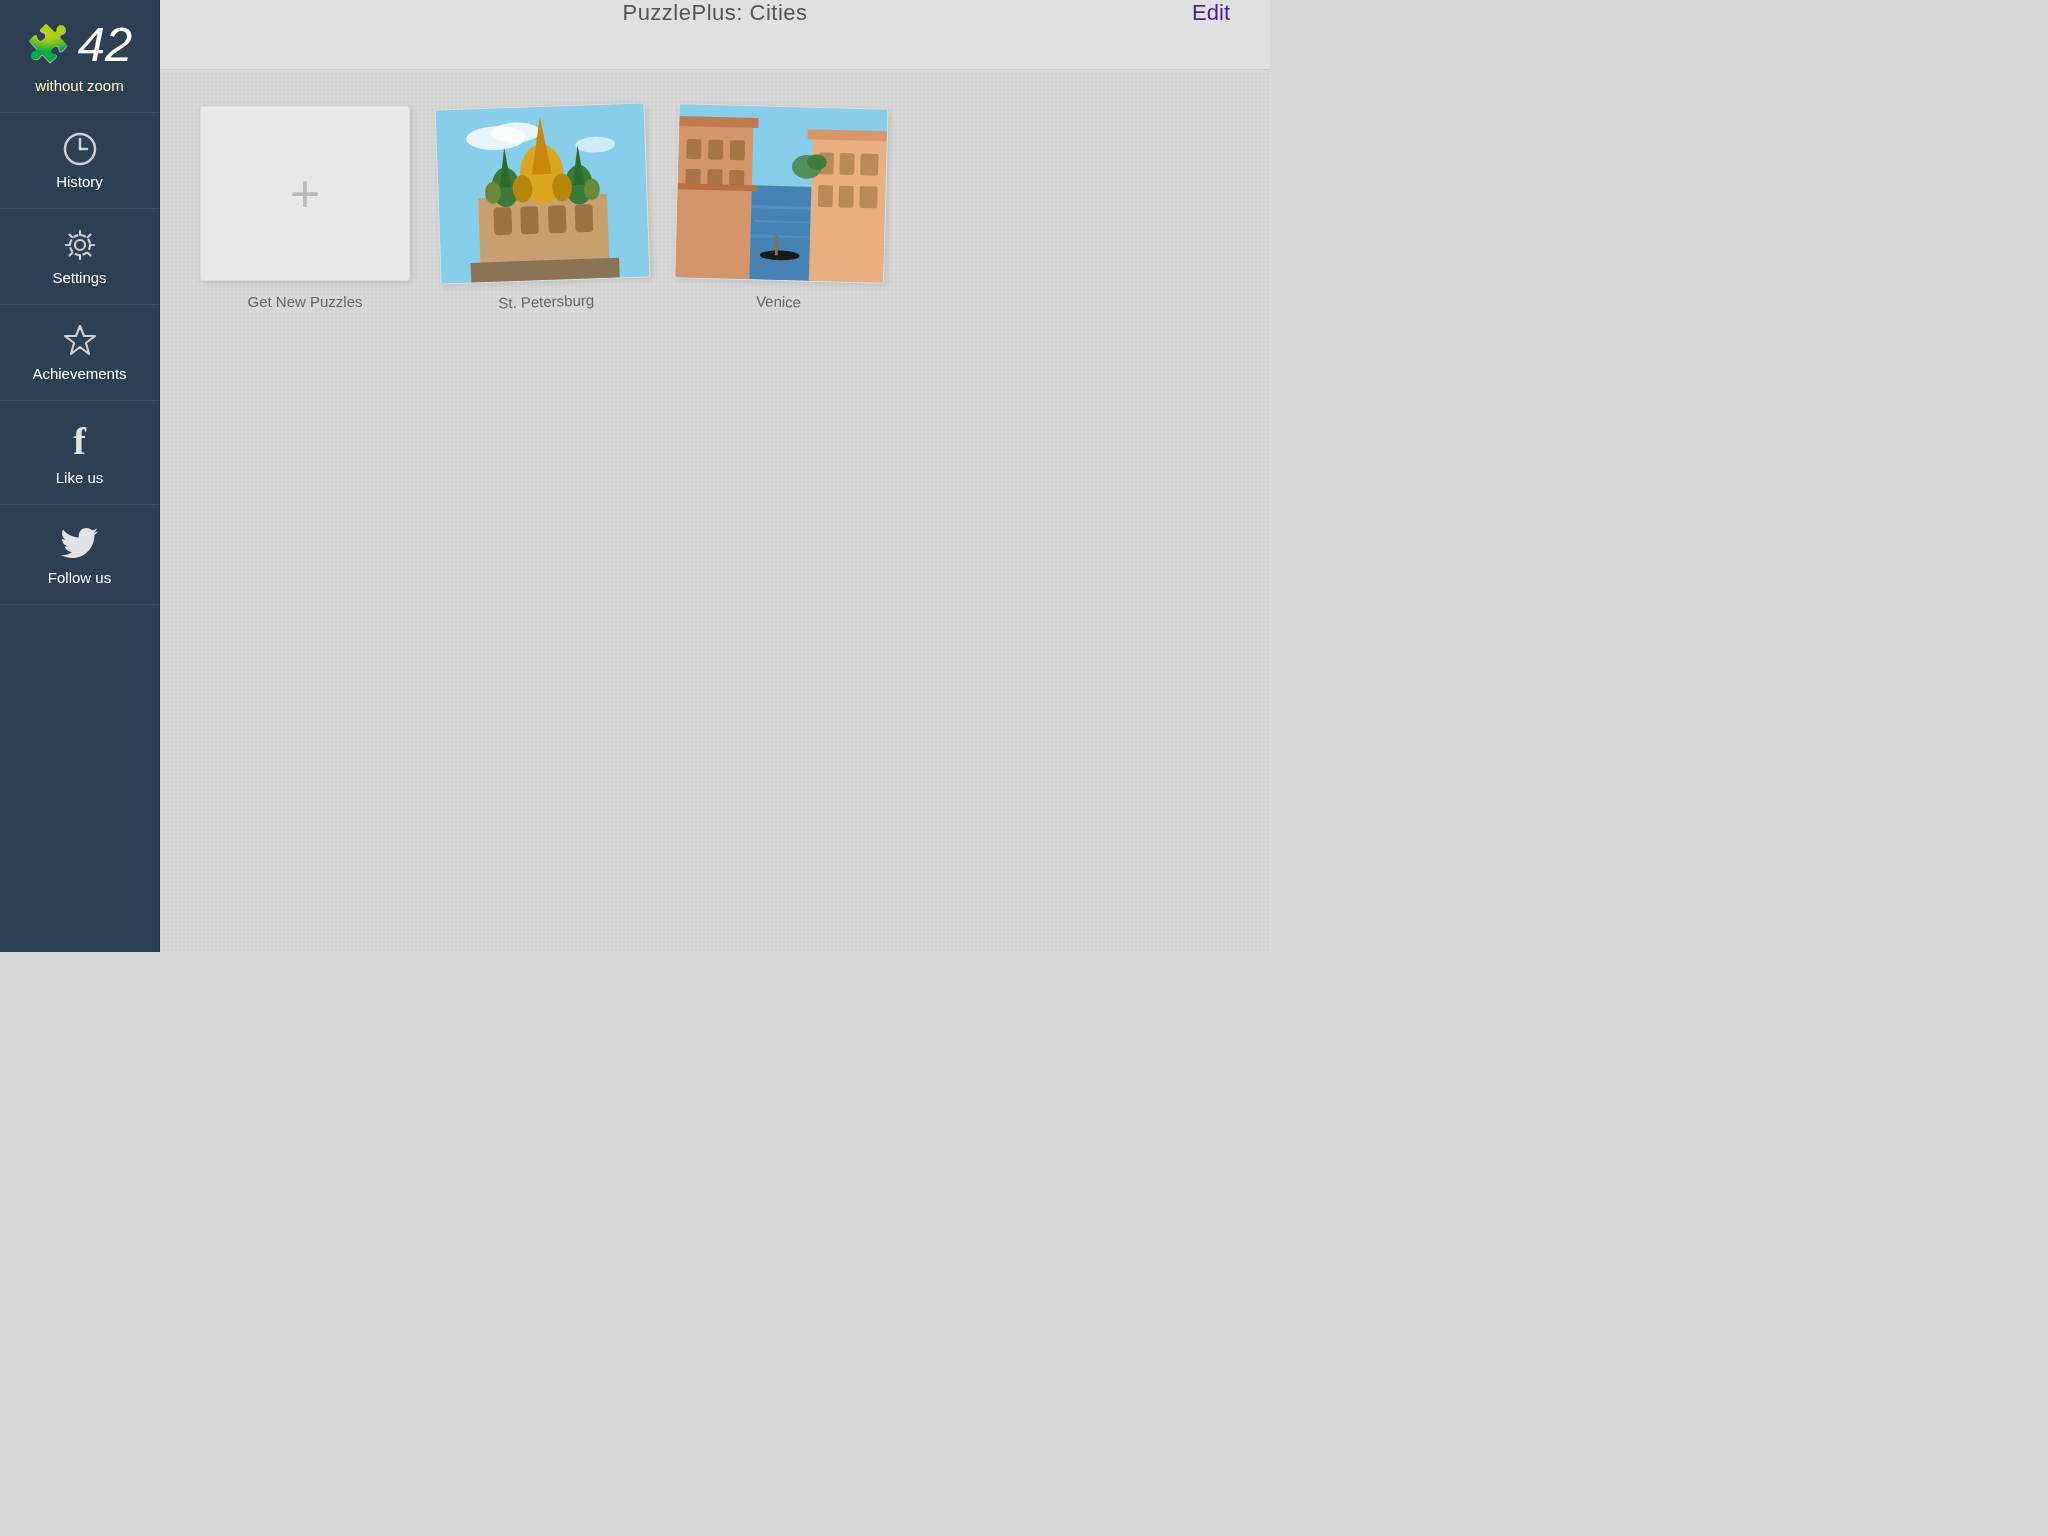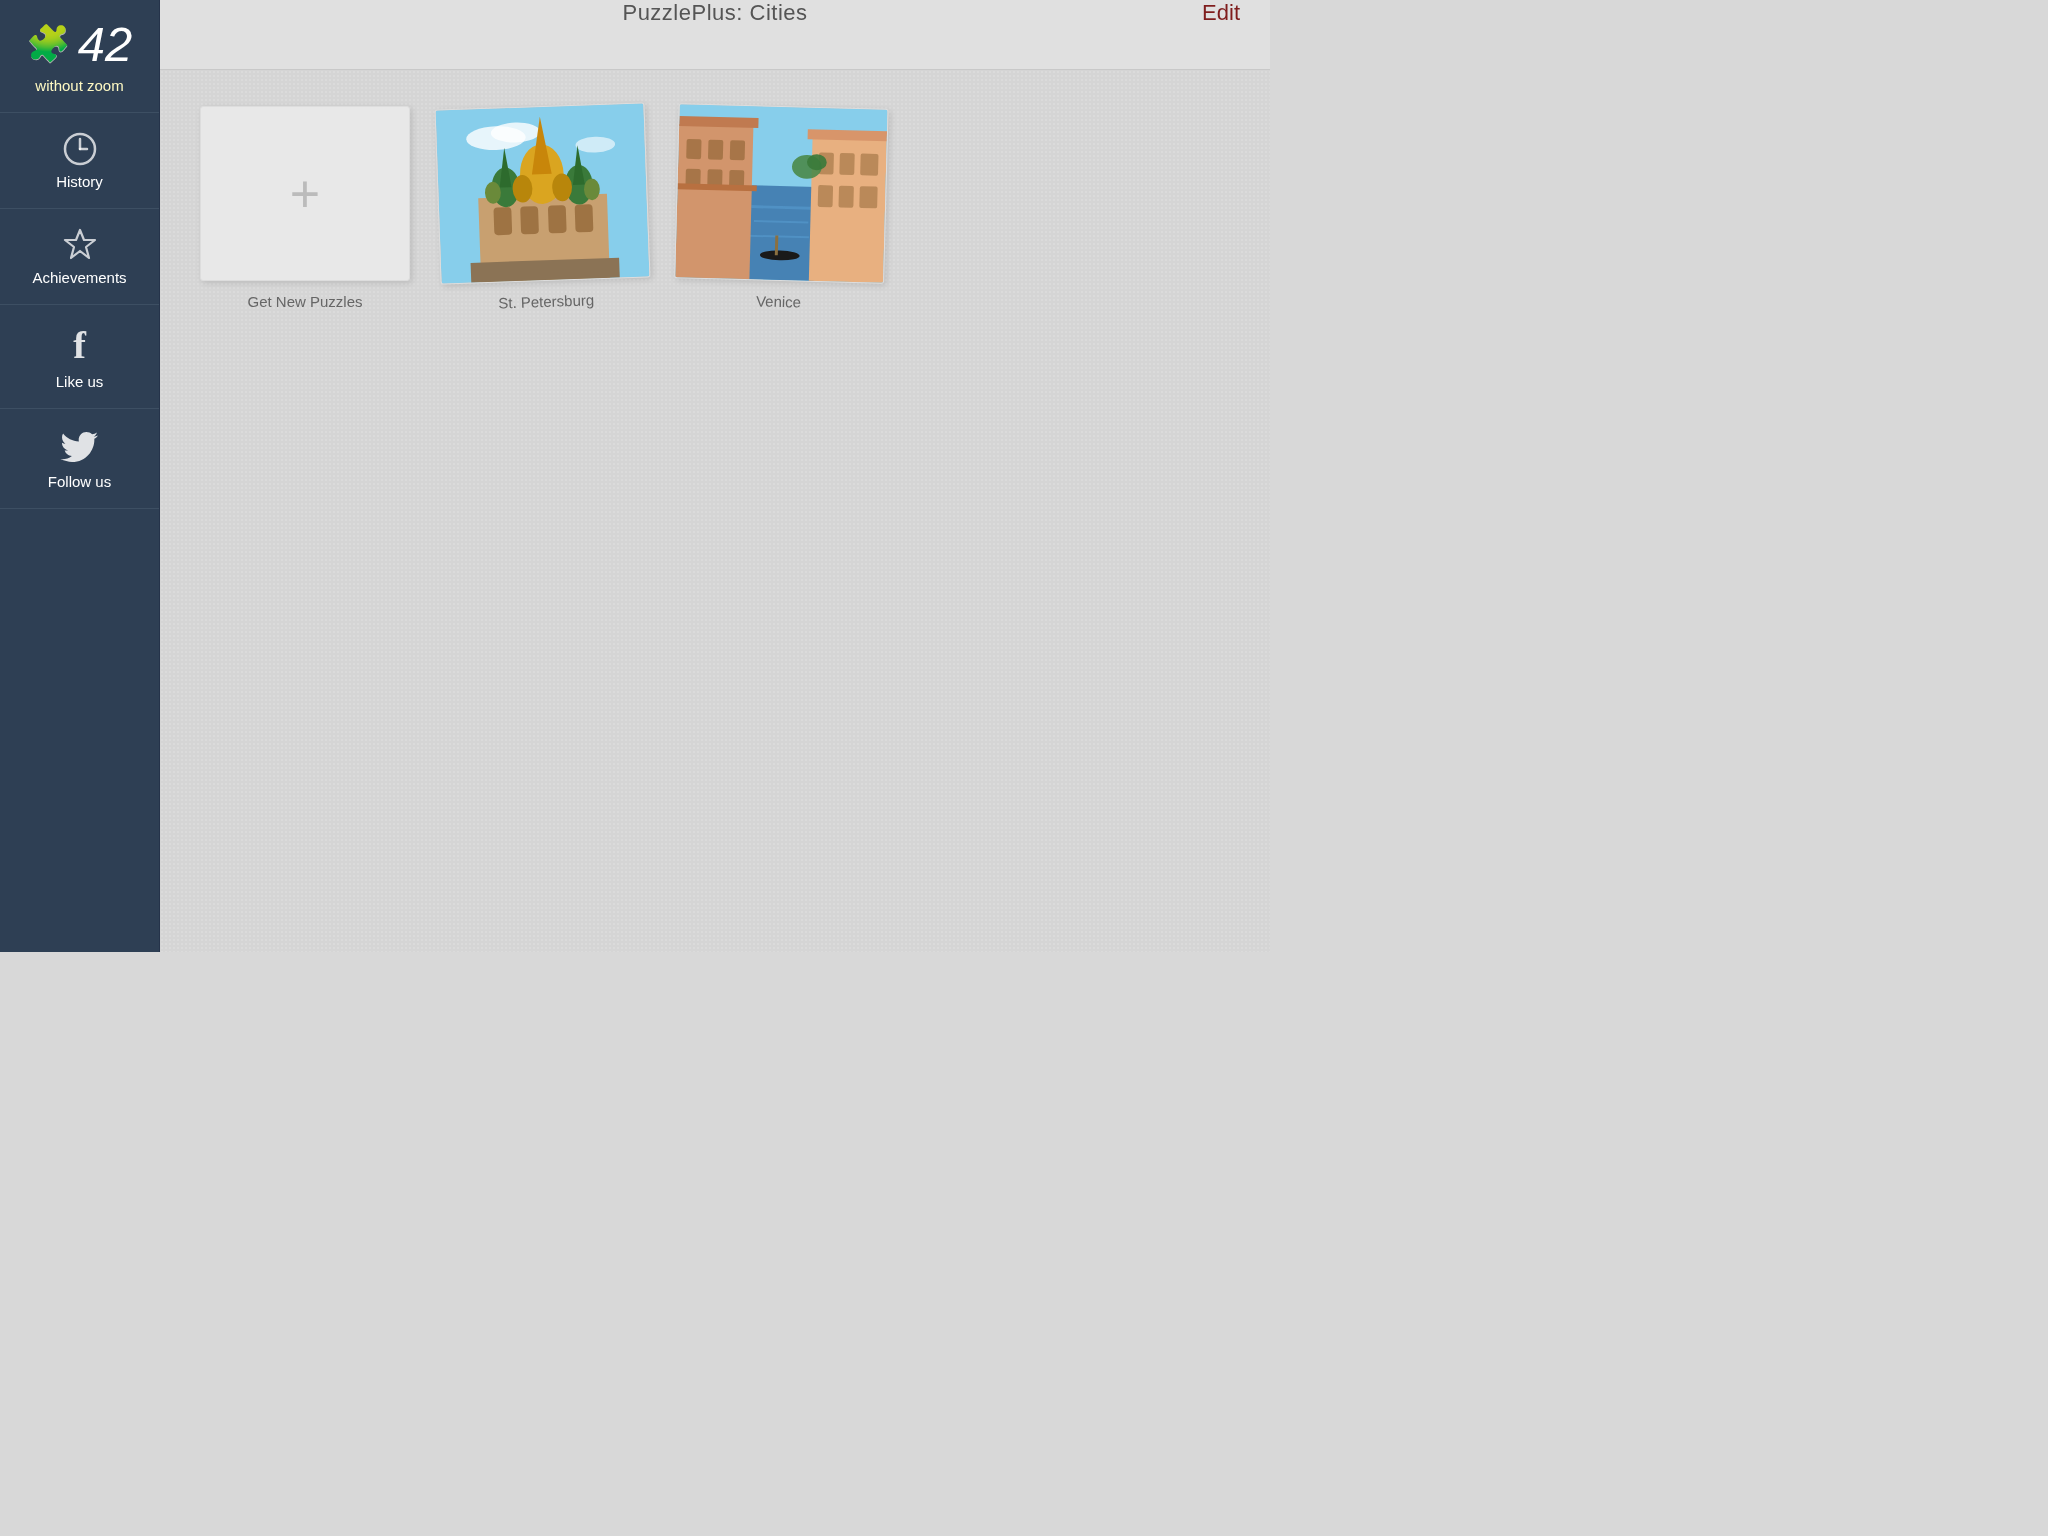--- a/index.html
+++ b/index.html
@@ -102,24 +102,24 @@
 
     #topbar-title {
       font-size: 22px;
       font-weight: 300;
       color: #555;
       letter-spacing: 0.5px;
     }
 
     #edit-button {
       position: absolute;
-      right: 30px;
+      right: 40px;
       font-size: 22px;
       font-weight: 400;
-      color: #7f1d1d;
+      color: #4c1d95;
       cursor: pointer;
       background: none;
       border: none;
     }
 
     #content {
       flex: 1;
       padding: 36px 40px;
       background: #d5d5d5;
       background-image: 
@@ -217,20 +217,28 @@
 
   <div class="sidebar-item">
     <svg class="clock-svg" viewBox="0 0 36 36" fill="none" xmlns="http://www.w3.org/2000/svg">
       <circle cx="18" cy="18" r="15" stroke="rgba(255,255,255,0.75)" stroke-width="2.5"></circle>
       <line x1="18" y1="18" x2="18" y2="8" stroke="rgba(255,255,255,0.75)" stroke-width="2.5" stroke-linecap="round"></line>
       <line x1="18" y1="18" x2="25" y2="18" stroke="rgba(255,255,255,0.75)" stroke-width="2.5" stroke-linecap="round"></line>
     </svg>
     <span class="item-label">History</span>
   </div>
 
+  <div class="sidebar-item">
+    <svg class="gear-svg" viewBox="0 0 36 36" fill="none" xmlns="http://www.w3.org/2000/svg">
+      <circle cx="18" cy="18" r="5" stroke="rgba(255,255,255,0.75)" stroke-width="2.2"></circle>
+      <path d="M18 4v4M18 28v4M4 18h4M28 18h4M7.5 7.5l2.8 2.8M25.7 25.7l2.8 2.8M28.5 7.5l-2.8 2.8M10.3 25.7l-2.8 2.8" stroke="rgba(255,255,255,0.75)" stroke-width="2.2" stroke-linecap="round"></path>
+      <circle cx="18" cy="18" r="10" stroke="rgba(255,255,255,0.75)" stroke-width="2.2" stroke-dasharray="5 3"></circle>
+    </svg>
+    <span class="item-label">Settings</span>
+  </div>
 
   <div class="sidebar-item">
     <svg class="star-svg" viewBox="0 0 36 36" fill="none" xmlns="http://www.w3.org/2000/svg">
       <polygon points="18,3 22,13 33,13 24,20 27,31 18,24 9,31 12,20 3,13 14,13" stroke="rgba(255,255,255,0.75)" stroke-width="2.2" fill="none" stroke-linejoin="round"></polygon>
     </svg>
     <span class="item-label">Achievements</span>
   </div>
 
   <div class="sidebar-item">
     <span class="fb-icon" style="color:rgba(255,255,255,0.85); font-family: serif; margin-bottom:6px;">f</span>

